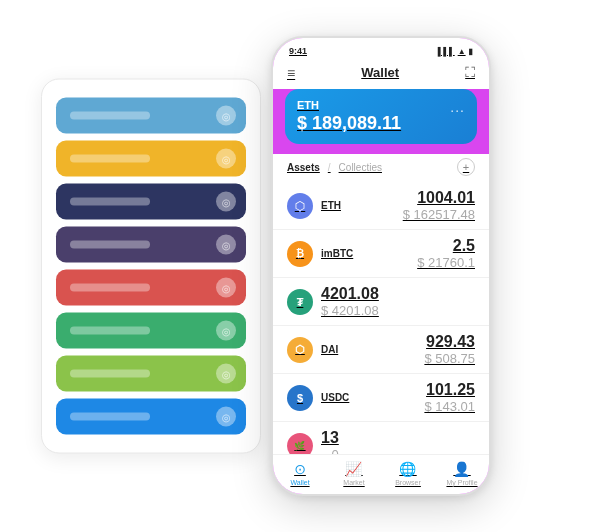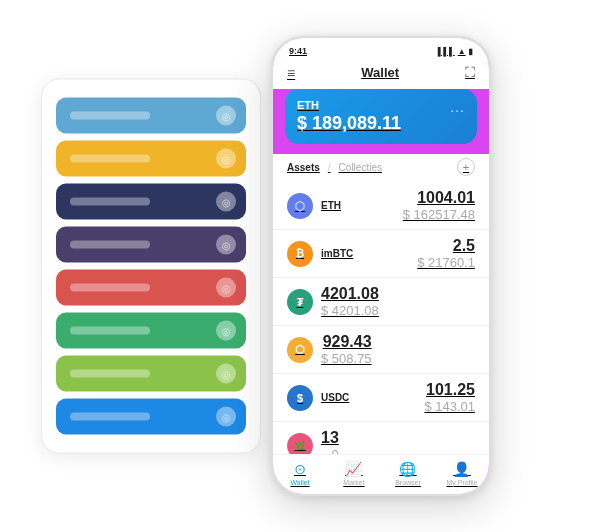--- a/index.html
+++ b/index.html
@@ -400,20 +400,21 @@
         <div class="asset-item">
           <div class="asset-icon usdt-icon-bg" style="color:#fff;font-weight:700;font-size:11px;">₮</div>
           <div class="asset-values">
             <div class="asset-amount">4201.08</div>
             <div class="asset-usd">$ 4201.08</div>
           </div>
         </div>
 
         <div class="asset-item">
           <div class="asset-icon dai-icon-bg" style="color:#fff;font-weight:700;font-size:11px;">⬡</div>
+          <span class="asset-name">DAI</span>
           <div class="asset-values">
             <div class="asset-amount">929.43</div>
             <div class="asset-usd">$ 508.75</div>
           </div>
         </div>
 
         <div class="asset-item">
           <div class="asset-icon usdc-icon-bg" style="color:#fff;font-weight:700;font-size:11px;">$</div>
           <span class="asset-name">USDC</span>
           <div class="asset-values">

